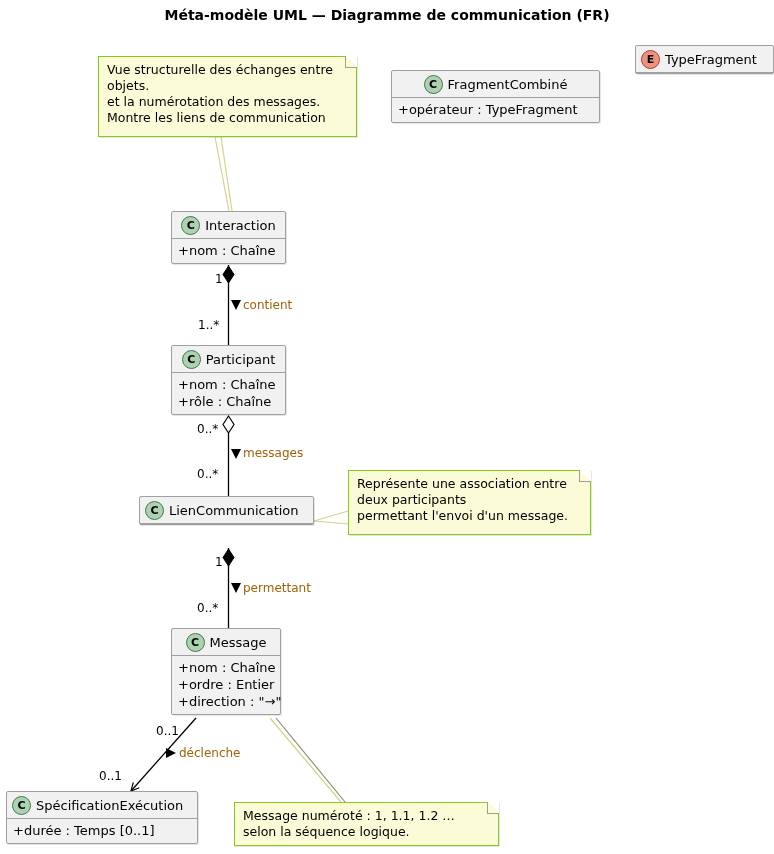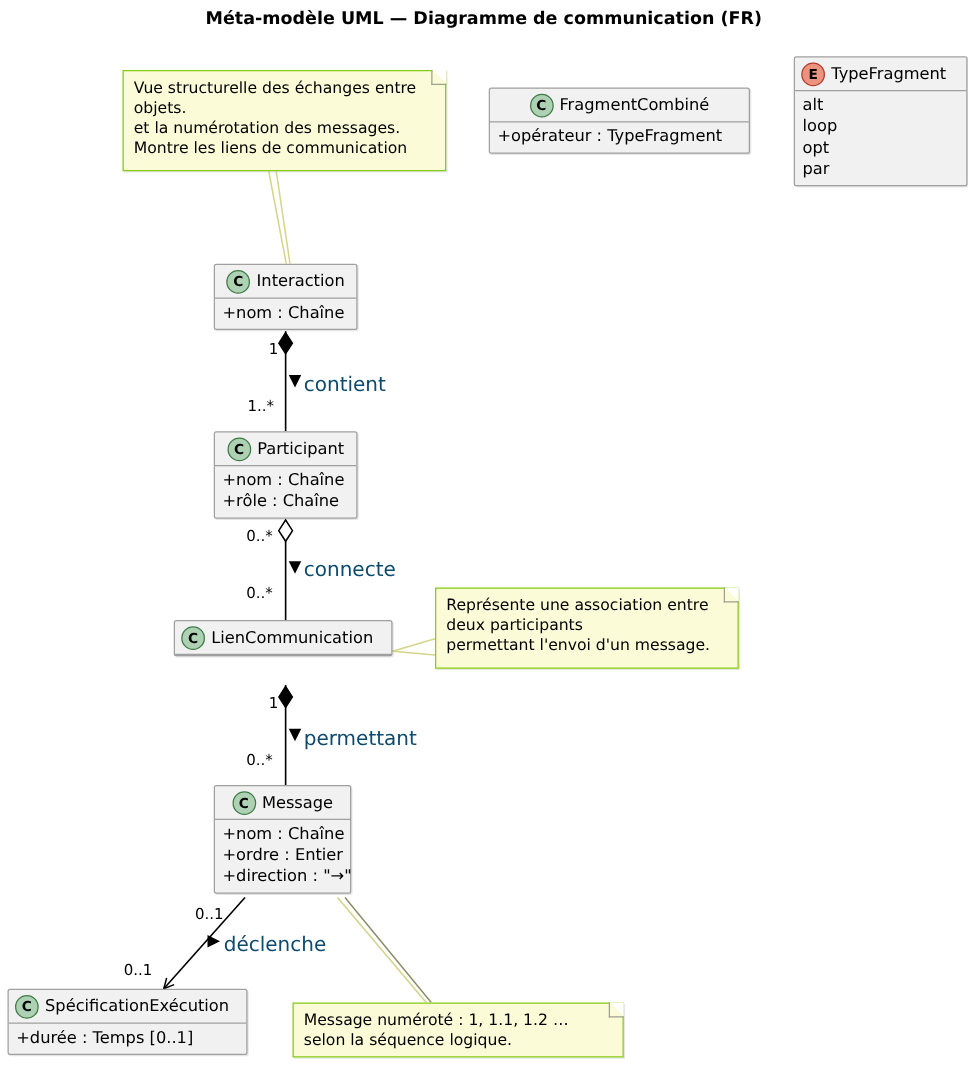--- a/index.html
+++ b/index.html
@@ -121,22 +121,22 @@
   .note-line {
     font-size: 12.5px;
     line-height: 16px;
     color: #000000;
     white-space: nowrap;
   }
 
   
   .edge-label {
     position: absolute;
-    font-size: 16px;
-    color: #0c4a6e;
+    font-size: 12px;
+    color: #a16207;
     white-space: nowrap;
   }
   .mult-label {
     position: absolute;
     font-size: 12px;
     color: #000000;
     white-space: nowrap;
   }
 </style>
 </head>
@@ -194,26 +194,20 @@
     <div class="class-attrs">
       <div class="attr-line">+opérateur : TypeFragment</div>
     </div>
   </div>
 
   <div class="uml-class" id="enum-type-fragment" style="left:635px; top:45px; width:139px;">
     <div class="class-header left">
       <span class="stereo-icon e">E</span>
       <span class="class-name">TypeFragment</span>
     </div>
-    <div class="class-attrs">
-      <div class="attr-line">alt</div>
-      <div class="attr-line">loop</div>
-      <div class="attr-line">opt</div>
-      <div class="attr-line">par</div>
-    </div>
   </div>
 
   <div class="uml-class" id="class-interaction" style="left:171px; top:211px; width:115px;">
     <div class="class-header">
       <span class="stereo-icon c">C</span>
       <span class="class-name">Interaction</span>
     </div>
     <div class="class-attrs">
       <div class="attr-line">+nom : Chaîne</div>
     </div>
@@ -270,21 +264,21 @@
     <span class="fold"></span>
     <div class="note-line">Message numéroté : 1, 1.1, 1.2 …</div>
     <div class="note-line">selon la séquence logique.</div>
   </div>
 
   <div class="mult-label" style="left:215px; top:272px;">1</div>
   <div class="edge-label" style="left:243px; top:298px;">contient</div>
   <div class="mult-label" style="left:198px; top:318px;">1..*</div>
 
   <div class="mult-label" style="left:197px; top:422px;">0..*</div>
-  <div class="edge-label" style="left:243px; top:446px;">connecte</div>
+  <div class="edge-label" style="left:243px; top:446px;">messages</div>
   <div class="mult-label" style="left:197px; top:467px;">0..*</div>
 
   <div class="mult-label" style="left:215px; top:555px;">1</div>
   <div class="edge-label" style="left:243px; top:581px;">permettant</div>
   <div class="mult-label" style="left:197px; top:601px;">0..*</div>
 
   <div class="mult-label" style="left:156px; top:724px;">0..1</div>
   <div class="edge-label" style="left:179px; top:746px;">déclenche</div>
   <div class="mult-label" style="left:99px; top:769px;">0..1</div>
 

